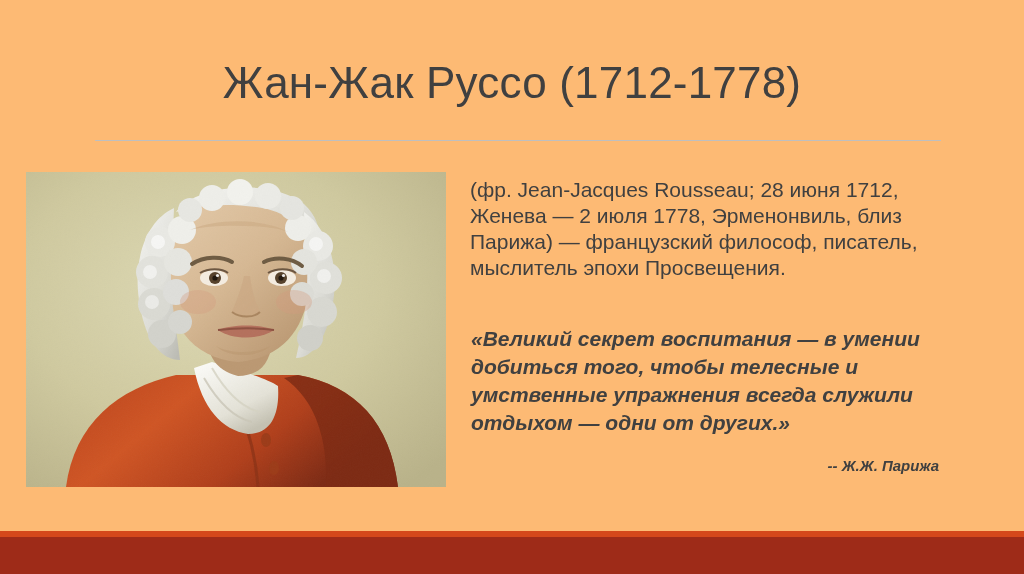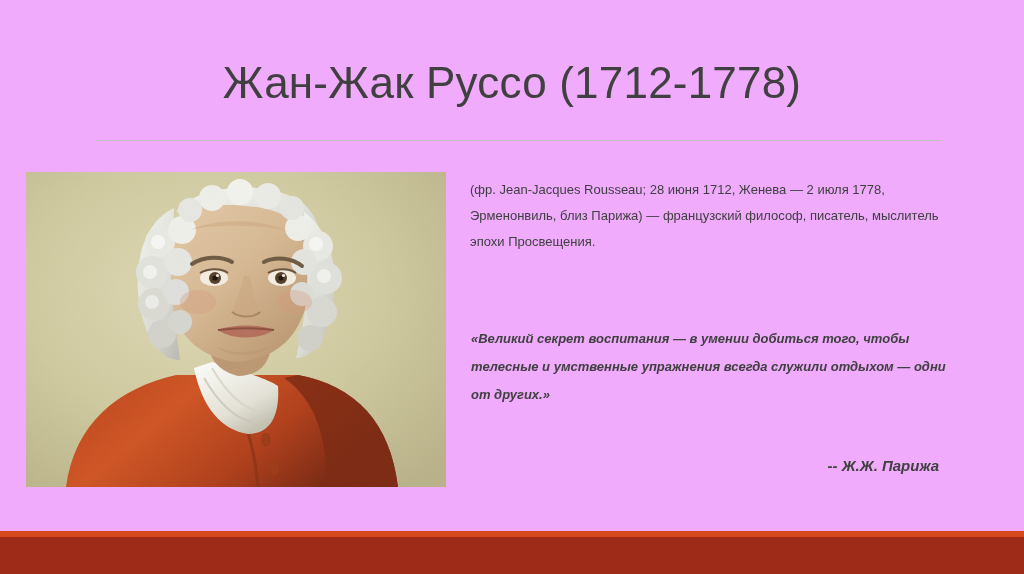--- a/index.html
+++ b/index.html
@@ -11,21 +11,21 @@
     width: 1024px;
     height: 574px;
     overflow: hidden;
     font-family: "Liberation Sans", "DejaVu Sans", sans-serif;
     position: relative;
   }
 
   .slide {
     position: absolute;
     inset: 0;
-    background: #f0abfc;
+    background: #fdba74;
   }
 
   
   .slide-title {
     position: absolute;
     left: 0;
     top: 56px;
     width: 1024px;
     text-align: center;
     font-size: 44px;
@@ -57,31 +57,31 @@
     background: #c9c49a;
   }
   .portrait svg { display: block; width: 100%; height: 100%; }
 
   
   .bio {
     position: absolute;
     left: 470px;
     top: 177px;
     width: 490px;
-    font-size: 13px;
+    font-size: 21px;
     line-height: 26px;
     color: #404040;
   }
 
   .quote {
     position: absolute;
     left: 471px;
     top: 325px;
     width: 490px;
-    font-size: 13px;
+    font-size: 21px;
     line-height: 28px;
     font-style: italic;
     font-weight: bold;
     color: #404040;
   }
 
   .attribution {
     position: absolute;
     left: 471px;
     top: 455px;

